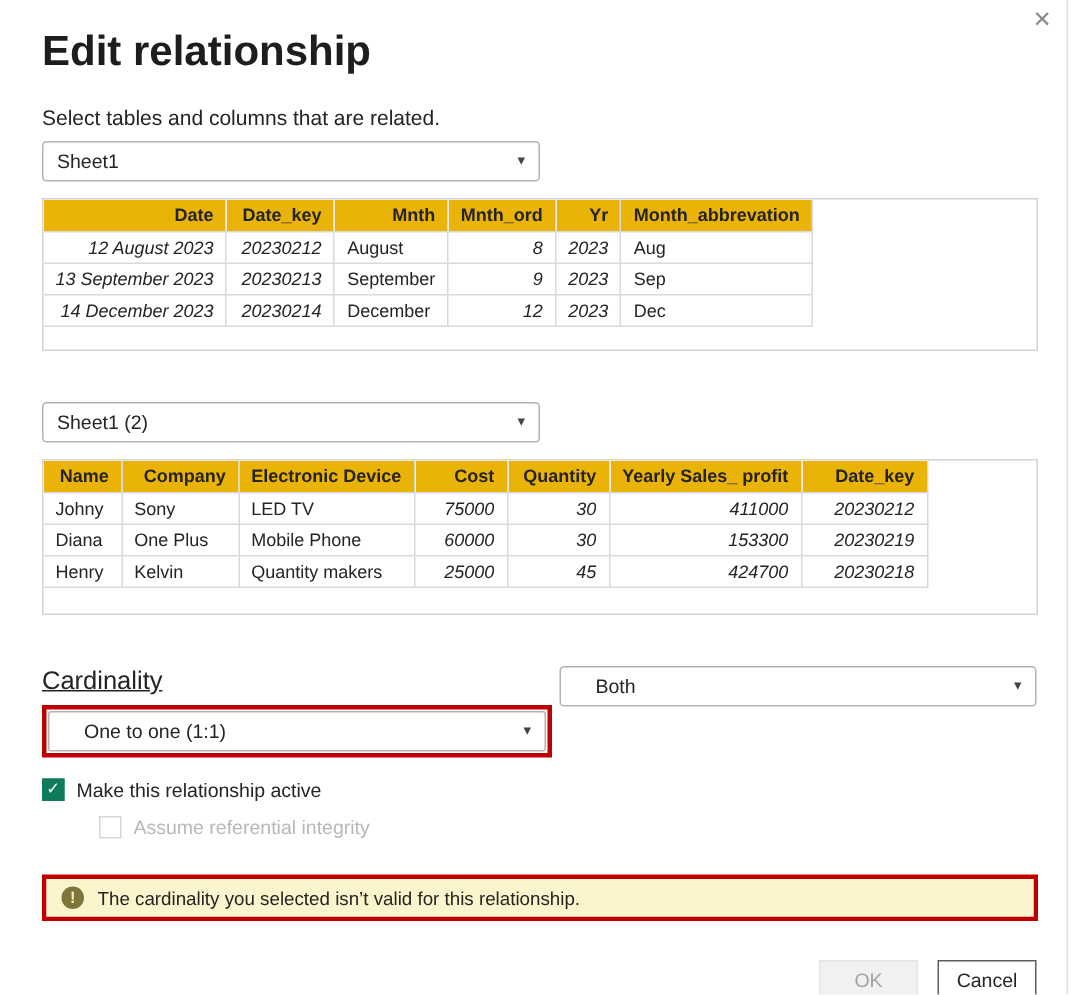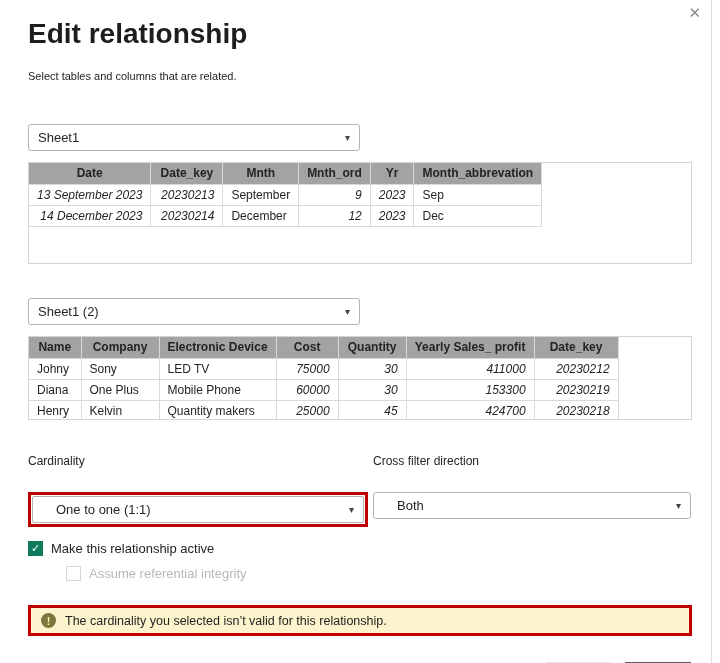--- a/index.html
+++ b/index.html
@@ -3,41 +3,41 @@
 <meta charset="utf-8">
 <style>
   * { margin:0; padding:0; box-sizing:border-box; }
   html,body { width:720px; height:663px; background:#fff; overflow:hidden;
     font-family:"Liberation Sans","DejaVu Sans",sans-serif; color:#252423; }
   .dialog { position:relative; width:712px; height:663px; background:#fff;
     border-right:1px solid #dedede; padding:18px 20px 0 28px; }
   .close { position:absolute; top:2px; right:6px; font-size:15px; color:#8a8a8a;
     cursor:pointer; padding:2px 4px; }
   .title { font-size:28px; font-weight:700; color:#1d1d1d; margin-bottom:20px; }
-  .subtitle { font-size:11px; margin-bottom:42px; }
+  .subtitle { font-size:14px; margin-bottom:8px; }
 
   .dropdown { width:332px; height:27px; border:1px solid #b3b3b3; border-radius:3px;
     display:flex; align-items:center; justify-content:space-between; padding:0 9px;
     font-size:13px; background:#fff; cursor:pointer; margin-bottom:11px; }
   .dropdown .caret { font-size:10px; color:#444; }
   .dropdown.wide { width:100%; margin-bottom:0;padding-left:23px; }
 
   .table-wrap { width:664px; border:1px solid #d4d4d4; margin-bottom:34px; overflow:hidden; }
   .table-wrap.t1 { height:102px; }
-  .table-wrap.t2 { height:84px; }
+  .table-wrap.t2 { height:104px; }
   table { border-collapse:collapse; table-layout:fixed; font-size:12px; }
-  th { background:#a3a3a3; font-weight:700; text-align:center; }
+  th { background:#eab308; font-weight:700; text-align:right; }
   th, td { border-right:1px solid #d9d9d9; border-bottom:1px solid #d9d9d9;
     padding:3px 8px; height:21px; white-space:nowrap; overflow:hidden; }
   td.num { text-align:right; font-style:italic; }
 
   .controls { display:flex; margin-top:0; }
   .col-left { width:345px; }
   .col-right { flex:1; }
-  .field-label { font-size:12px; margin-bottom:24px; }
+  .field-label { font-size:17px; margin-bottom:6px;text-decoration:underline; }
   .red-wrap { border:3px solid var(--highlight-red,#c00000); padding:1px; width:340px; }
   .red-wrap .dropdown { width:100%; margin-bottom:0; border-radius:2px; }
 
   .check-section { margin-top:14px; }
   .check-row { display:flex; align-items:center; gap:8px; font-size:13px; cursor:pointer; }
   .check-cols { display:flex; }
   .check-cols .check-row:first-child { width:340px; }
   .check-row.second { margin-top:10px; }
   .box { width:15px; height:15px; border:1px solid #8a8a8a; background:#fff; flex:0 0 15px;
     display:flex; align-items:center; justify-content:center; }
@@ -88,20 +88,28 @@
             <th>Date</th>
             <th>Date_key</th>
             <th>Mnth</th>
             <th>Mnth_ord</th>
             <th>Yr</th>
             <th>Month_abbrevation</th>
           </tr>
         </thead>
         <tbody>
           <tr>
+            <td class="num">12 August 2023</td>
+            <td class="num">20230212</td>
+            <td>August</td>
+            <td class="num">8</td>
+            <td class="num">2023</td>
+            <td>Aug</td>
+          </tr>
+          <tr>
             <td class="num">13 September 2023</td>
             <td class="num">20230213</td>
             <td>September</td>
             <td class="num">9</td>
             <td class="num">2023</td>
             <td>Sep</td>
           </tr>
           <tr>
             <td class="num">14 December 2023</td>
             <td class="num">20230214</td>
@@ -177,21 +185,20 @@
     <div class="col-left">
       <div class="field-label">Cardinality</div>
       <div class="red-wrap">
         <div class="dropdown wide">
           <span>One to one (1:1)</span>
           <span class="caret">▾</span>
         </div>
       </div>
     </div>
     <div class="col-right">
-      <div class="field-label">Cross filter direction</div>
       <div class="dropdown wide">
         <span>Both</span>
         <span class="caret">▾</span>
       </div>
     </div>
   </div>
 
   <div class="check-section">
     <div class="check-cols">
       <label class="check-row">

